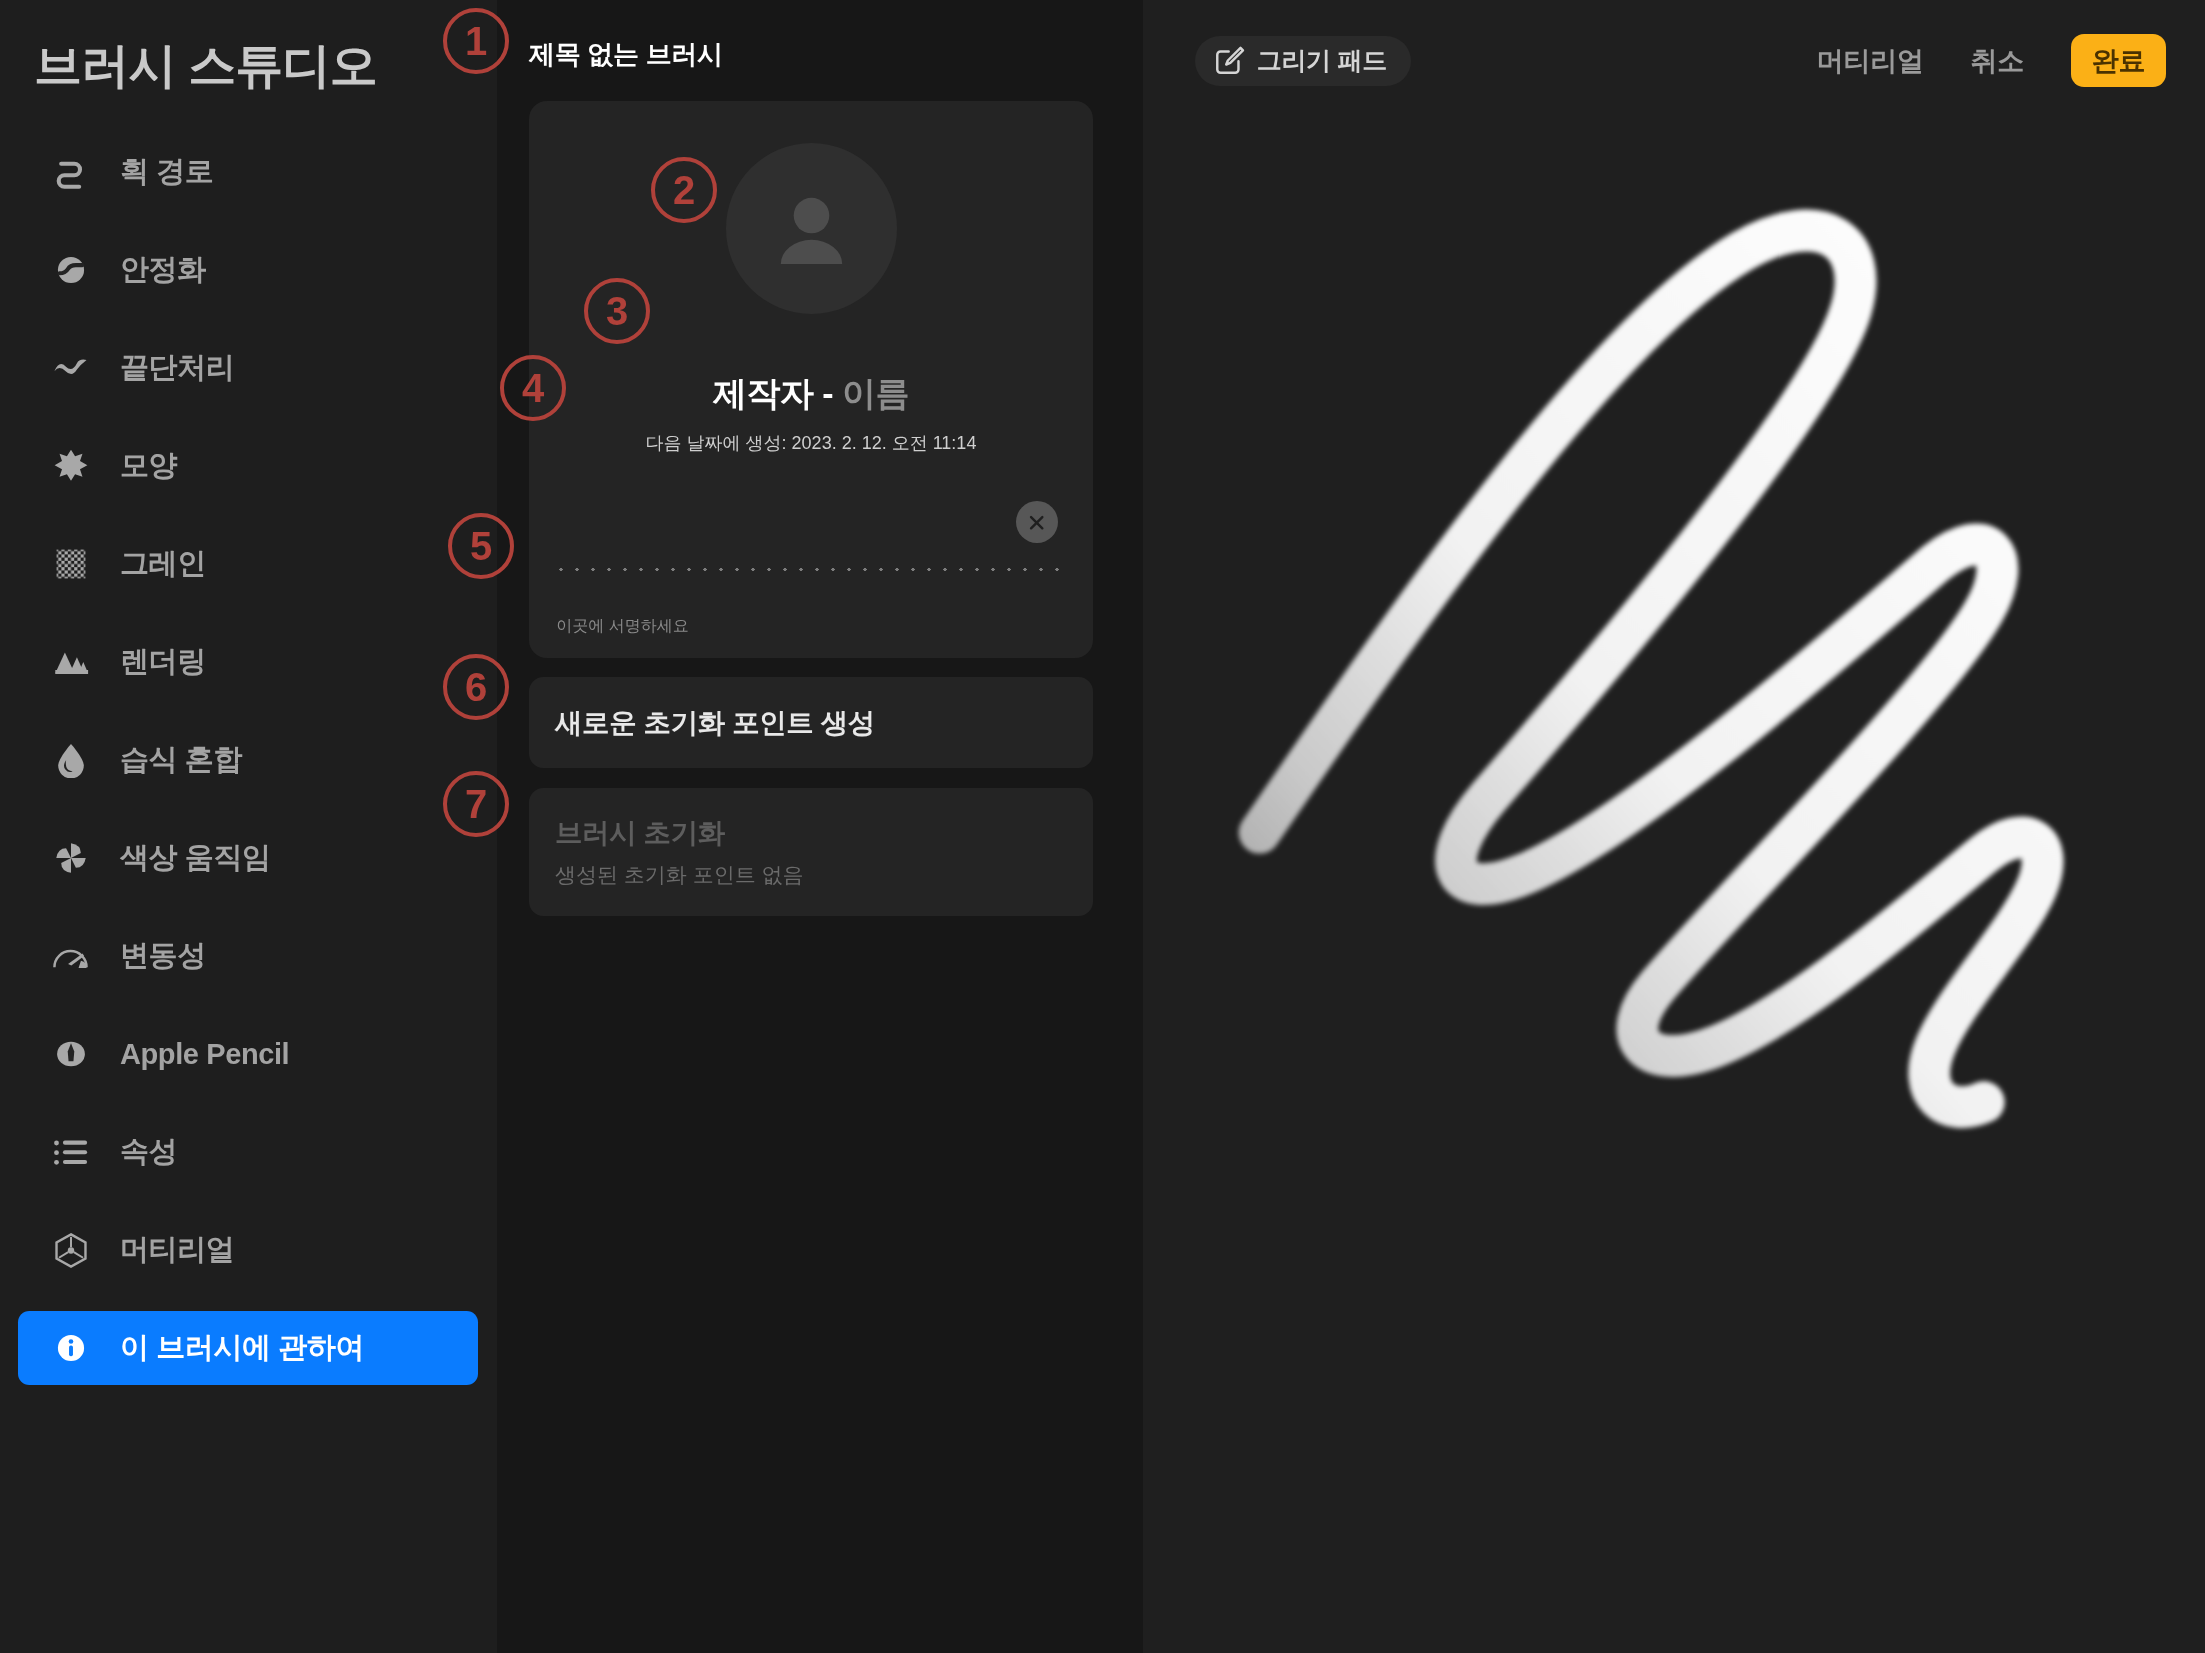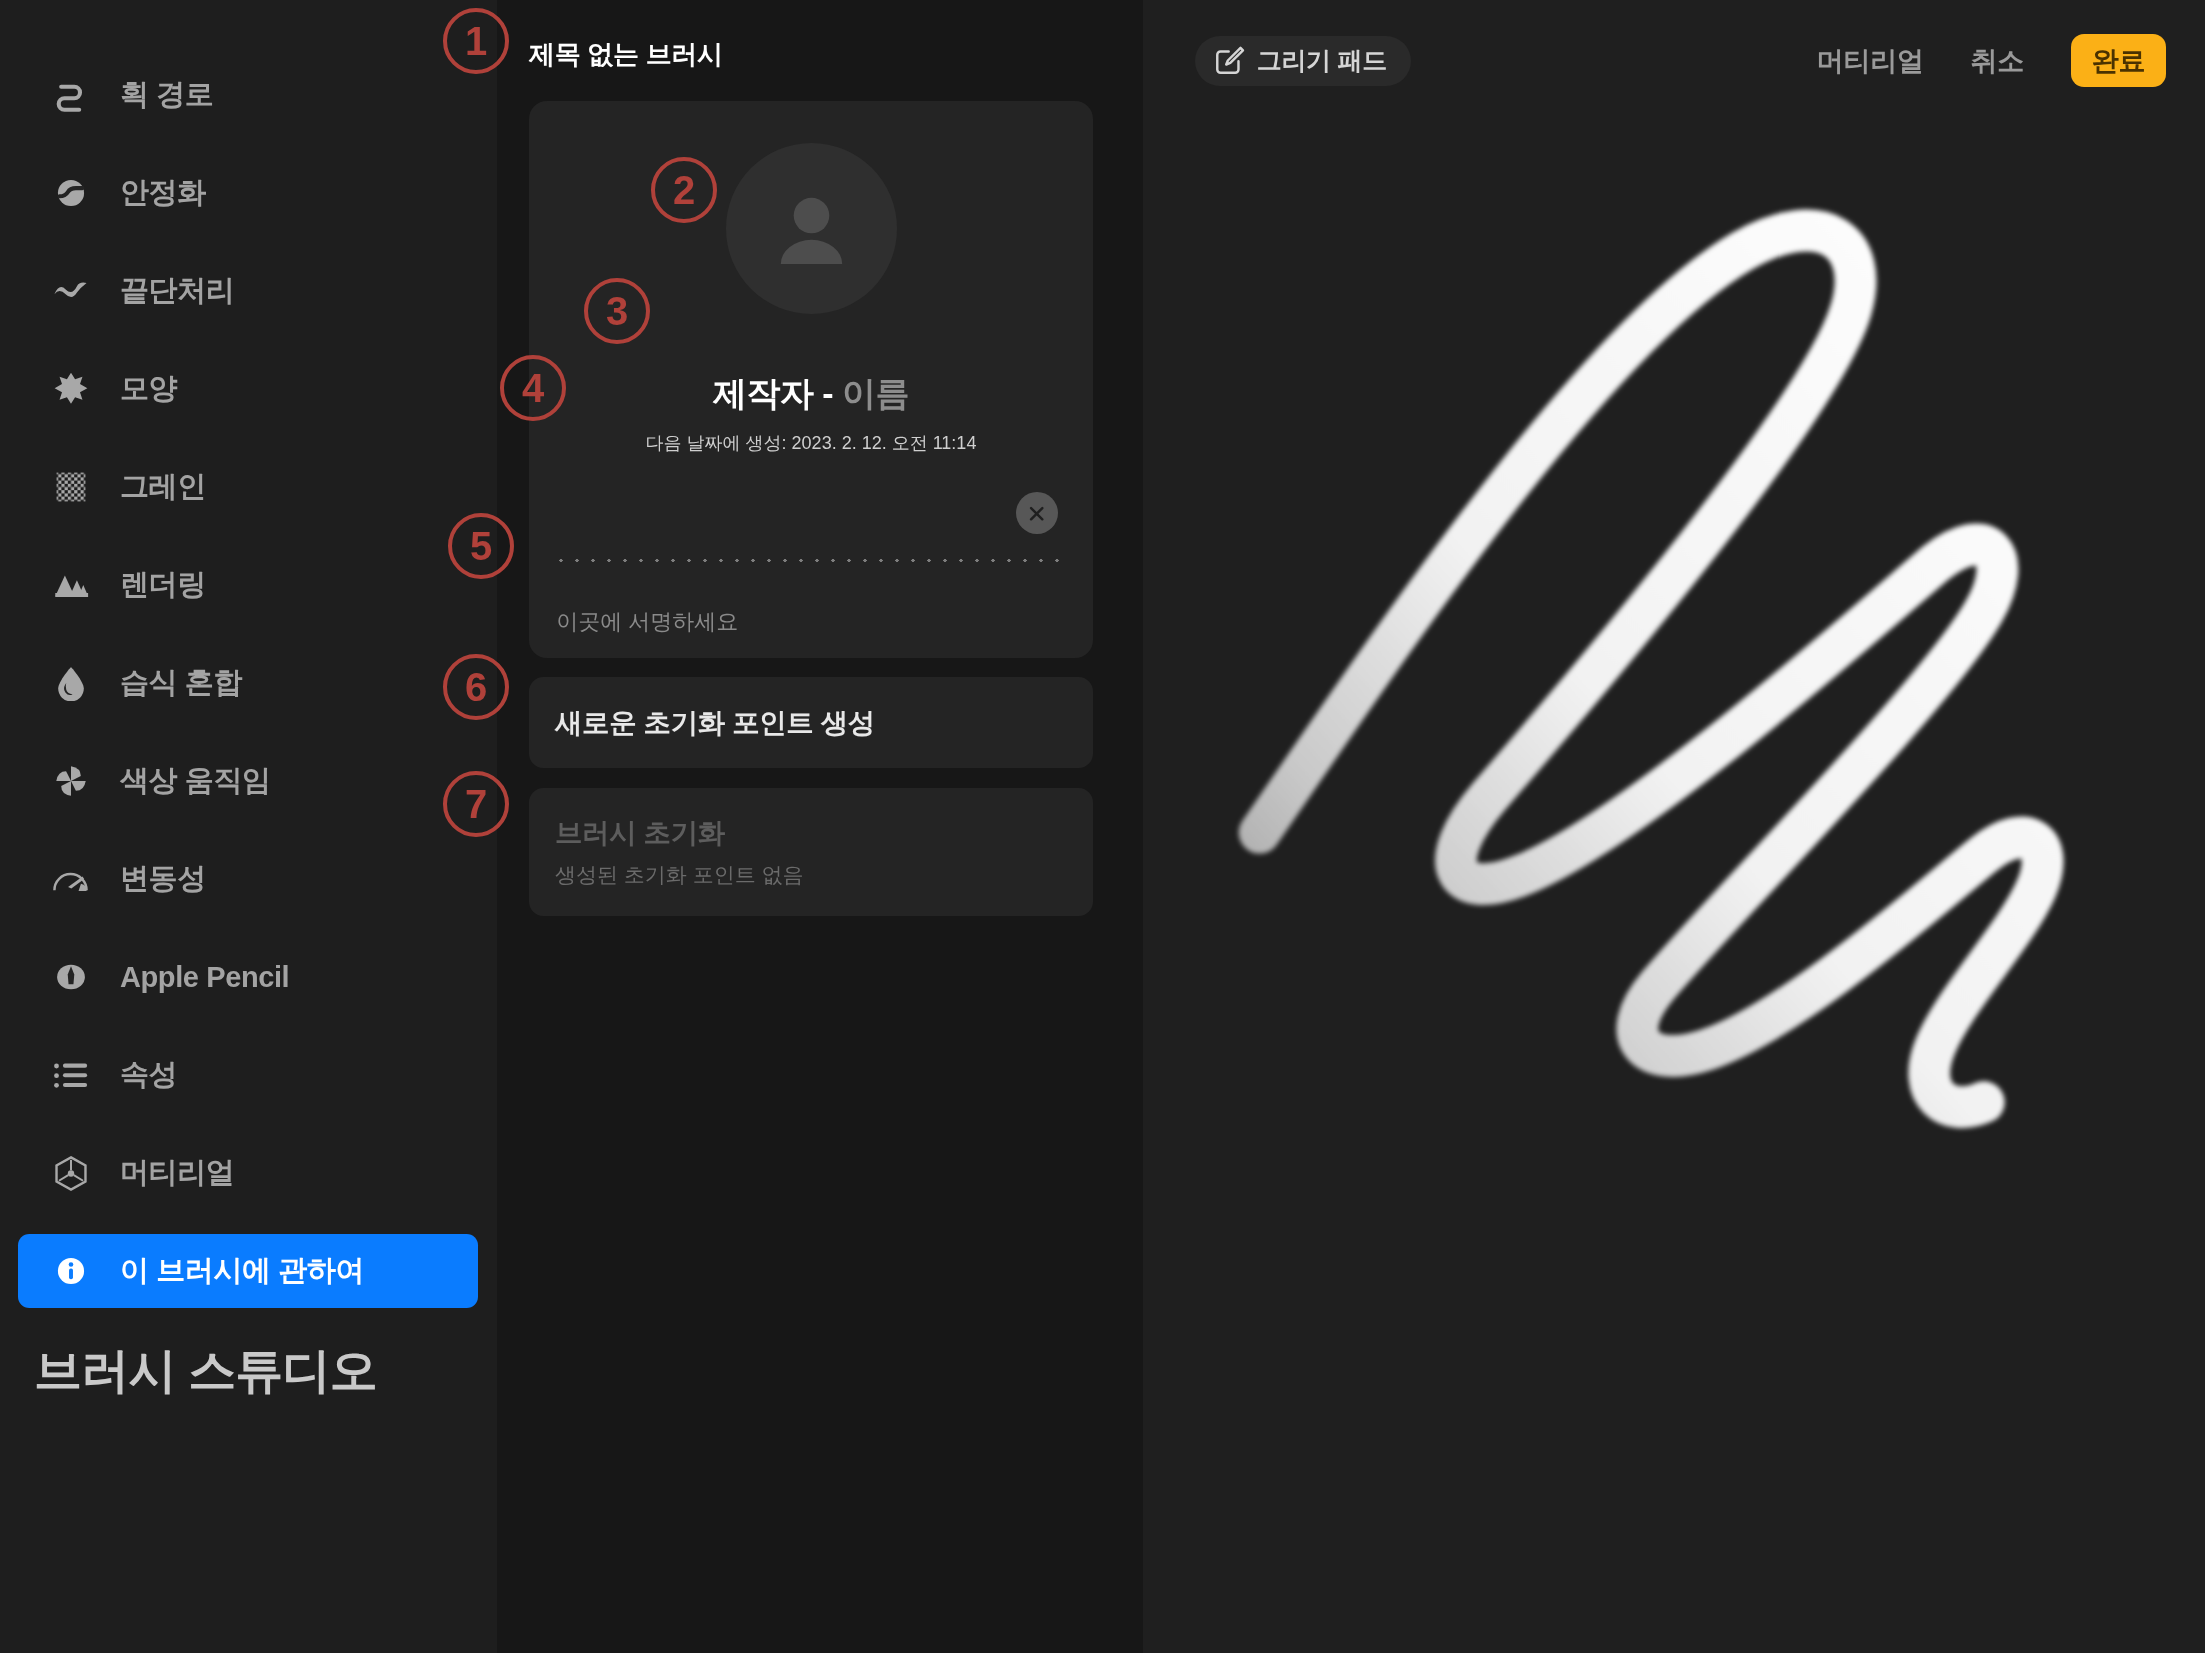--- a/index.html
+++ b/index.html
@@ -130,21 +130,21 @@
     width: 100%;
     height: 4.8px;
     margin-bottom: 18px;
     background-image: radial-gradient(circle, #7d7d7d 1.5px, transparent 1.8px);
     background-size: 16px 4.8px;
     background-repeat: repeat-x;
     background-position: 0 50%;
   }
   #sig-placeholder {
     color: #8a8a8a;
-    font-size: 22px;
+    font-size: 16px;
     padding-left: 3.2px;
     white-space: nowrap;
     margin-top: 44px;
   }
 
   .mid-btn {
     margin-top: 19.4px;
     background: #242424;
     border-radius: 14.5px;
     padding: 27.4px 26px;
@@ -240,20 +240,22 @@
     z-index: 50;
     font-family: "Liberation Sans", sans-serif;
   }
 </style>
 </head>
 <body>
 
 <div id="app">
 
   <div id="sidebar">
+    <div id="sidebar-title">브러시 스튜디오</div>
+
     <div id="sidebar-list">
 
       <div class="side-item">
         <span class="ico">
           <svg width="36" height="36" viewBox="0 0 44 44">
               <path d="M10 12 h16 a7 7 0 0 1 0 14 h-12 a7 7 0 0 0 0 14 h18" fill="none" stroke="#a8a8a8" stroke-width="5" stroke-linecap="round"></path>
             </svg>
         </span>
         <span class="lbl">획 경로</span>
       </div>
@@ -394,22 +396,20 @@
           <svg width="36" height="36" viewBox="0 0 44 44">
               <circle cx="22" cy="22" r="16" fill="#ffffff"></circle>
               <circle cx="22" cy="14" r="2.8" fill="#0a7cff"></circle>
               <rect x="19.6" y="19" width="4.8" height="13" rx="2.2" fill="#0a7cff"></rect>
             </svg>
         </span>
         <span class="lbl">이 브러시에 관하여</span>
       </div>
 
     </div>
-
-    <div id="sidebar-title">브러시 스튜디오</div>
   </div>
 
   <div id="midpanel">
 
     <div id="brush-name">제목 없는 브러시</div>
 
     <div id="author-card">
 
       <div id="avatar">
         <svg width="97" height="97" viewBox="0 0 120 120">

